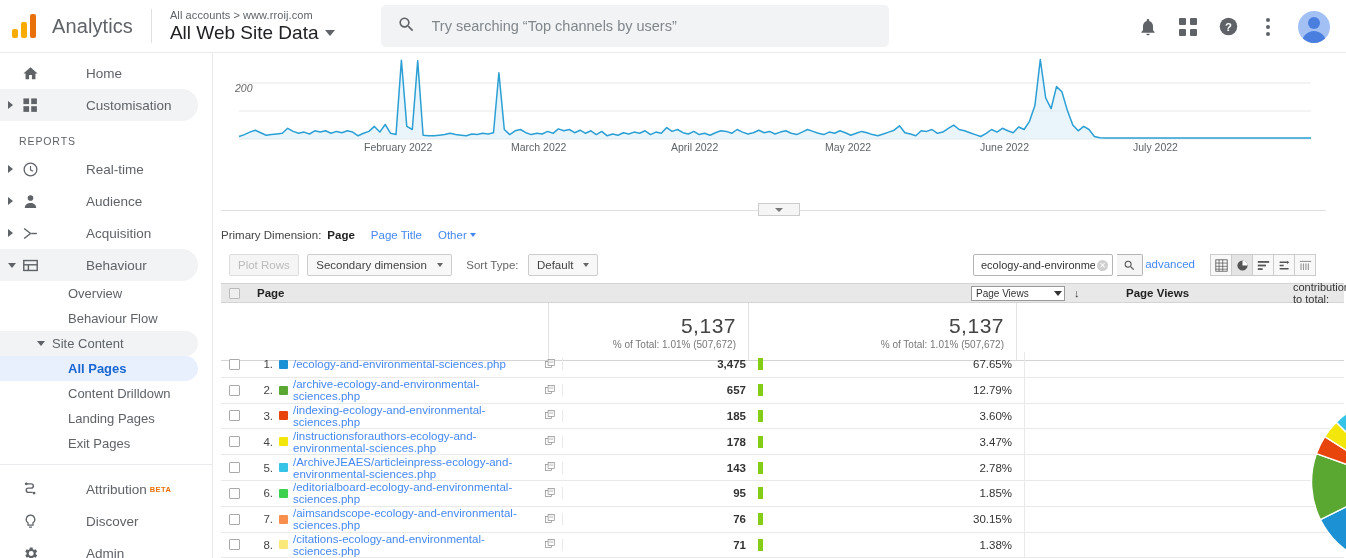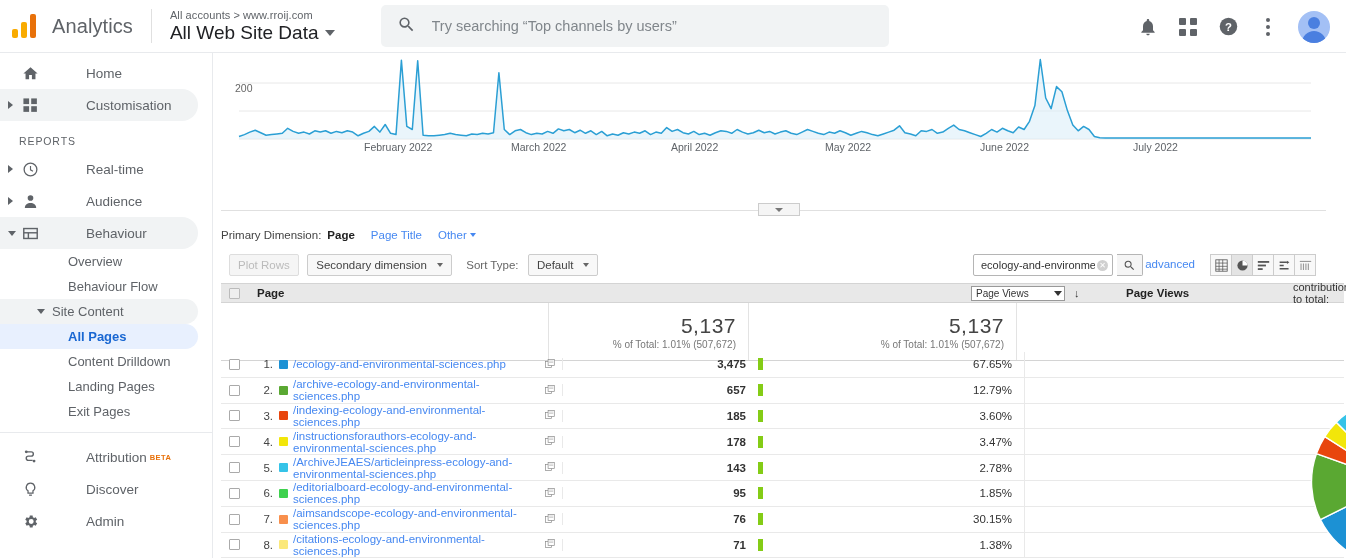--- a/index.html
+++ b/index.html
@@ -89,21 +89,21 @@
   .sub-item.active { background: #e8f0fe; color: #1967d2; font-weight: bold; }
   .navdiv { height: 1px; background: #e8eaed; margin: 8px 0; }
   .beta { font-size: 7.5px; color: #e8710a; vertical-align: 6px; margin-left: 3px; letter-spacing: .4px; font-weight: bold; }
 
   
   .main { position: absolute; left: 213px; top: 53px; width: 1133px; height: 505px; background: #fff; }
 
   
   .trend { position: relative; width: 1105px; height: 112px; margin-left: 8px; }
   .trend svg { display: block; }
-  .ylab { position: absolute; left: 14px; top: 29px; font-size: 10.5px; color: #666; }
+  .ylab { position: absolute; left: 14px; top: 29px; font-size: 10.5px; color: #666; font-style: italic; }
   .xlab { position: absolute; font-size: 10.5px; color: #5f6368; top: 88px; }
   .chart-divider { position: absolute; left: 8px; top: 157px; width: 1105px; height: 1px; background: #e0e0e0; }
   .dragger {
     position: absolute; left: 545px; top: 150px; width: 42px; height: 13px;
     background: #f5f5f5; border: 1px solid #ccc; display: flex; align-items: center; justify-content: center;
   }
   .dragger i { width: 0; height: 0; border-left: 4px solid transparent; border-right: 4px solid transparent; border-top: 4px solid #777; }
 
   
   .pdrow { position: absolute; left: 8px; top: 176px; font-size: 11.5px; color: #444; }
@@ -283,20 +283,30 @@
     <span class="arrow"></span>
     <span class="nicon">
       <svg width="17" height="17" viewBox="0 0 24 24">
           <circle cx="12" cy="7" r="4" fill="#5f6368"></circle>
           <path d="M4 21c0-4.4 3.6-7 8-7s8 2.6 8 7z" fill="#5f6368"></path>
         </svg>
     </span>
     <span class="nlabel">Audience</span>
   </div>
 
+  <div class="nav-item">
+    <span class="arrow"></span>
+    <span class="nicon">
+      <svg width="17" height="17" viewBox="0 0 24 24">
+          <path d="M3 5l9 7-9 7" fill="none" stroke="#5f6368" stroke-width="2"></path>
+          <path d="M13 12h8" stroke="#5f6368" stroke-width="2"></path>
+        </svg>
+    </span>
+    <span class="nlabel">Acquisition</span>
+  </div>
 
   <div class="nav-item sel">
     <span class="arrow down"></span>
     <span class="nicon">
       <svg width="17" height="17" viewBox="0 0 24 24">
           <rect x="2.5" y="5" width="19" height="14" fill="none" stroke="#5f6368" stroke-width="2"></rect>
           <path d="M2.5 11h19" stroke="#5f6368" stroke-width="2"></path>
           <path d="M9 11v8" stroke="#5f6368" stroke-width="2"></path>
         </svg>
     </span>

